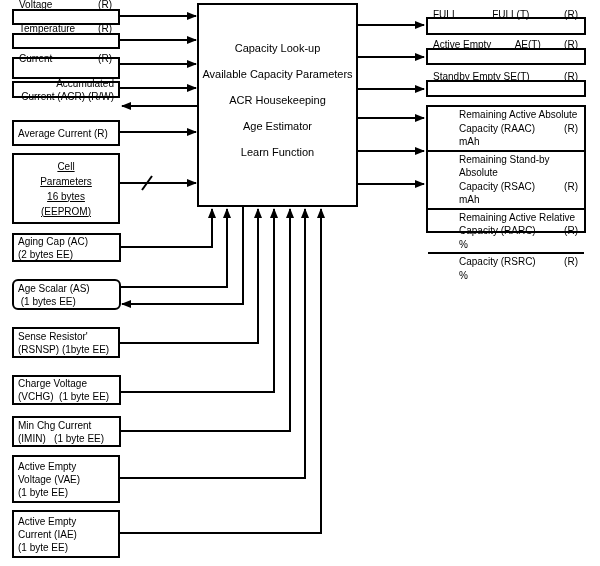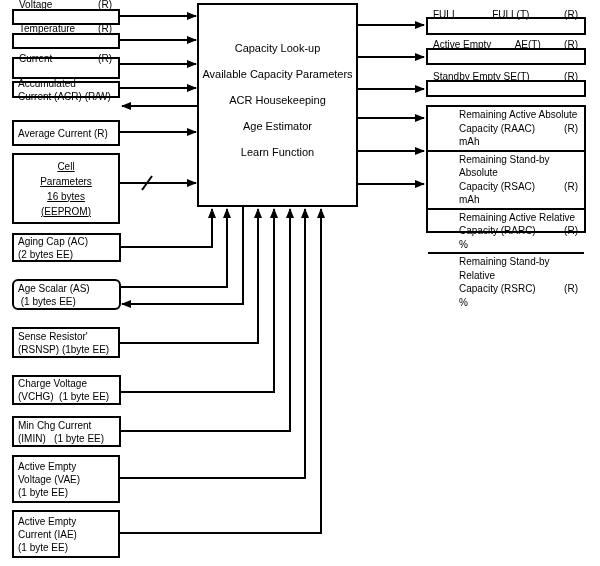--- a/index.html
+++ b/index.html
@@ -70,21 +70,21 @@
   <div class="box hrow" style="left:12px;top:33px;width:108px;height:15px;">
     <span class="ln">Temperature</span>
     <span class="ln">(R)</span>
   </div>
 
   <div class="box hrow" style="left:12px;top:57px;width:108px;height:22px;">
     <span class="ln">Current</span>
     <span class="ln">(R)</span>
   </div>
 
-  <div class="box vcol" style="left:12px;top:81px;width:108px;height:17px;">
+  <div class="box vcol" style="left:12px;top:81px;width:108px;height:17px;text-align:right;">
     <span class="ln">Accumulated</span>
     <span class="ln">Current (ACR) (R/W)</span>
   </div>
 
   <div class="box vcol" style="left:12px;top:120px;width:108px;height:26px;">
     <span class="ln">Average Current (R)</span>
   </div>
 
   <div class="box vcol ctr cell" style="left:12px;top:153px;width:108px;height:71px;">
     <span class="ln">Cell</span>
@@ -171,21 +171,20 @@
       </div>
     </div>
     <div class="rrow">
       <span class="ln">Remaining Active Relative</span>
       <div class="l2">
         <span class="ln">Capacity (RARC) %</span>
         <span class="ln">(R)</span>
       </div>
     </div>
     <div class="rrow">
-      <span class="ln">Remaining Stand-by Relative</span>
       <div class="l2">
         <span class="ln">Capacity (RSRC) %</span>
         <span class="ln">(R)</span>
       </div>
     </div>
   </div>
 
 </div>
 
 </body></html>

